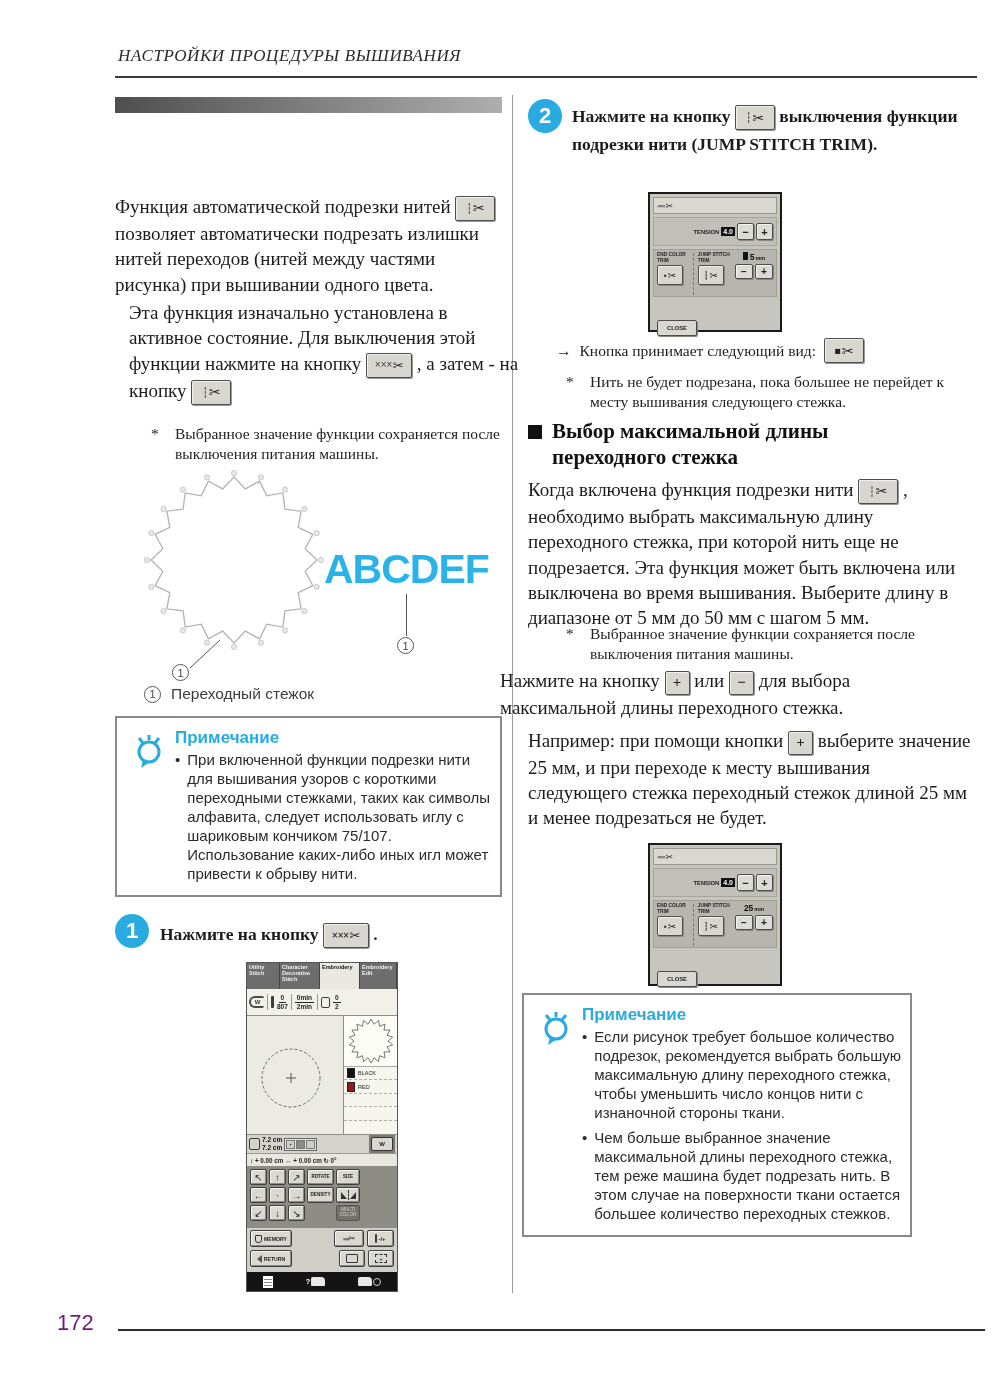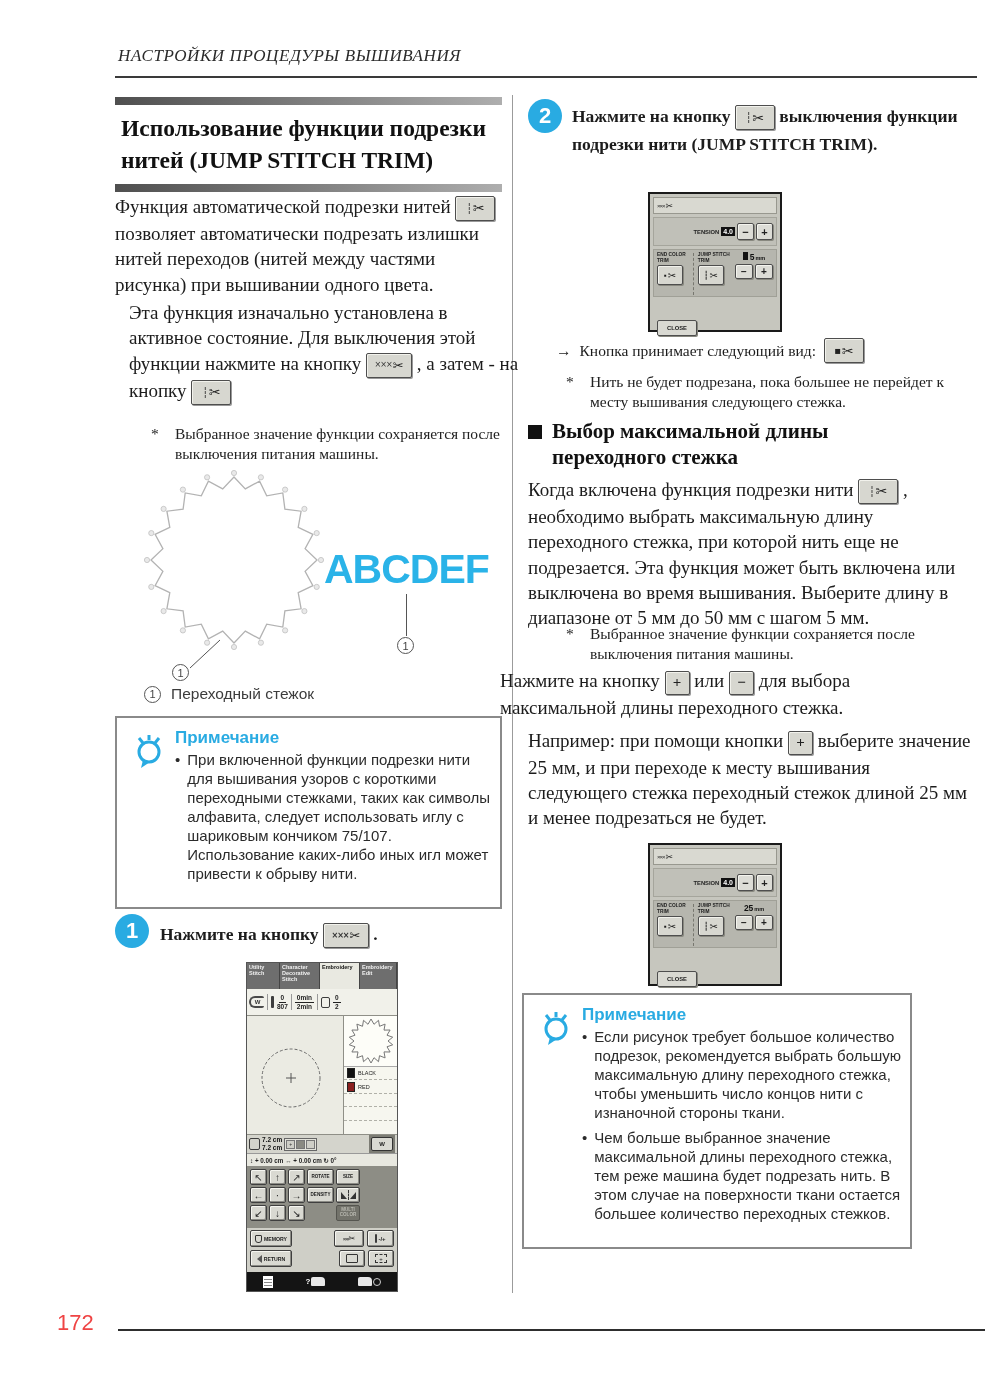--- a/index.html
+++ b/index.html
@@ -4,21 +4,21 @@
 <style>
   * { margin:0; padding:0; box-sizing:border-box; }
   html,body { background:#ffffff; }
   .page { position:relative; width:1000px; height:1394px; background:#fff; overflow:hidden;
           font-family:"Liberation Serif", serif; color:#1c1c1c; }
 
   
   .doc-header { position:absolute; left:118px; top:46px; font-style:italic; font-size:17px; letter-spacing:.6px; color:#2a2a2a; }
   .header-rule { position:absolute; left:115px; top:76px; width:862px; height:2px; background:#3a3a3a; }
   .col-divider { position:absolute; left:512px; top:95px; width:1px; height:1198px; background:#9b9b9b; }
-  .page-number { position:absolute; left:57px; top:1310px; font-family:"Liberation Sans",sans-serif; font-size:22px; color:#ef4444; }
+  .page-number { position:absolute; left:57px; top:1310px; font-family:"Liberation Sans",sans-serif; font-size:22px; color:#701a75; }
   .footer-rule { position:absolute; left:118px; top:1329px; width:867px; height:2px; background:#2e2e2e; }
   .watermark { position:absolute; left:396px; top:660px; font-family:"Liberation Sans",sans-serif;
                font-style:italic; font-size:52px; color:#d32b2b; opacity:.88; z-index:40; letter-spacing:1px; }
 
   
   .para { font-size:19px; line-height:1.33; color:#1c1c1c; }
   .star-note { position:absolute; font-size:15.5px; line-height:1.3; color:#222; }
   .star-note .ast { position:absolute; left:-24px; top:0; }
   .bold-step-text { font-weight:bold; font-size:17.5px; line-height:1.6; }
 
@@ -50,21 +50,21 @@
   .abcdef { position:absolute; left:196px; top:80px; font-family:"Liberation Sans",sans-serif;
             font-weight:bold; font-size:41px; letter-spacing:-1px; color:#2ab3e8; }
   .callout-line { position:absolute; width:1px; background:#555; }
   .callout-circle { position:absolute; width:17px; height:17px; border:1px solid #555; border-radius:50%;
                     font-family:"Liberation Sans",sans-serif; font-size:11px; color:#444;
                     display:flex; align-items:center; justify-content:center; background:#fff; }
   .fig-caption { position:absolute; left:16px; top:219px; font-family:"Liberation Sans",sans-serif;
                  font-size:15.5px; color:#3c3c3c; display:flex; align-items:center; gap:10px; }
   .fig-caption .callout-circle { position:static; }
 
-  .note-box { position:absolute; border:2px solid #8a8a8a; background:#fff; padding:10px 10px 24px 14px; }
+  .note-box { position:absolute; border:2px solid #8a8a8a; background:#fff; padding:10px 10px 12px 14px; }
   .note-head { display:flex; align-items:flex-start; gap:8px; }
   .note-title { color:#29abe2; font-family:"Liberation Sans",sans-serif; font-weight:bold; font-size:17px; }
   .note-bullet { font-family:"Liberation Sans",sans-serif; font-size:15px; line-height:1.27; color:#2b2b2b;
                  display:flex; gap:7px; margin-top:2px; }
   .note-bullet .dot { font-size:15px; }
   .bulb { flex:0 0 34px; height:40px; position:relative; }
 
   .step1-text { position:absolute; left:160px; top:920px; width:330px; }
   .step2-text { position:absolute; left:572px; top:102px; width:400px; }
 
@@ -184,21 +184,20 @@
 <body>
 
 <div class="page">
 
   <div class="doc-header">НАСТРОЙКИ ПРОЦЕДУРЫ ВЫШИВАНИЯ</div>
   <div class="header-rule"></div>
   <div class="col-divider"></div>
 
   <div class="title-block">
     <div class="title-bar"></div>
-    <div class="title-text">Использование функции  подрезки нитей (JUMP STITCH TRIM)</div>
     <div class="title-bar"></div>
   </div>
 
   <div class="para lp1">
     <span>Функция автоматической подрезки нитей</span>
     <span class="key key-trim">
         <span class="thr">┆</span>
         <span>✂</span>
       </span>
     <span>позволяет автоматически подрезать излишки нитей переходов (нитей между частями рисунка) при вышивании одного цвета.</span>

